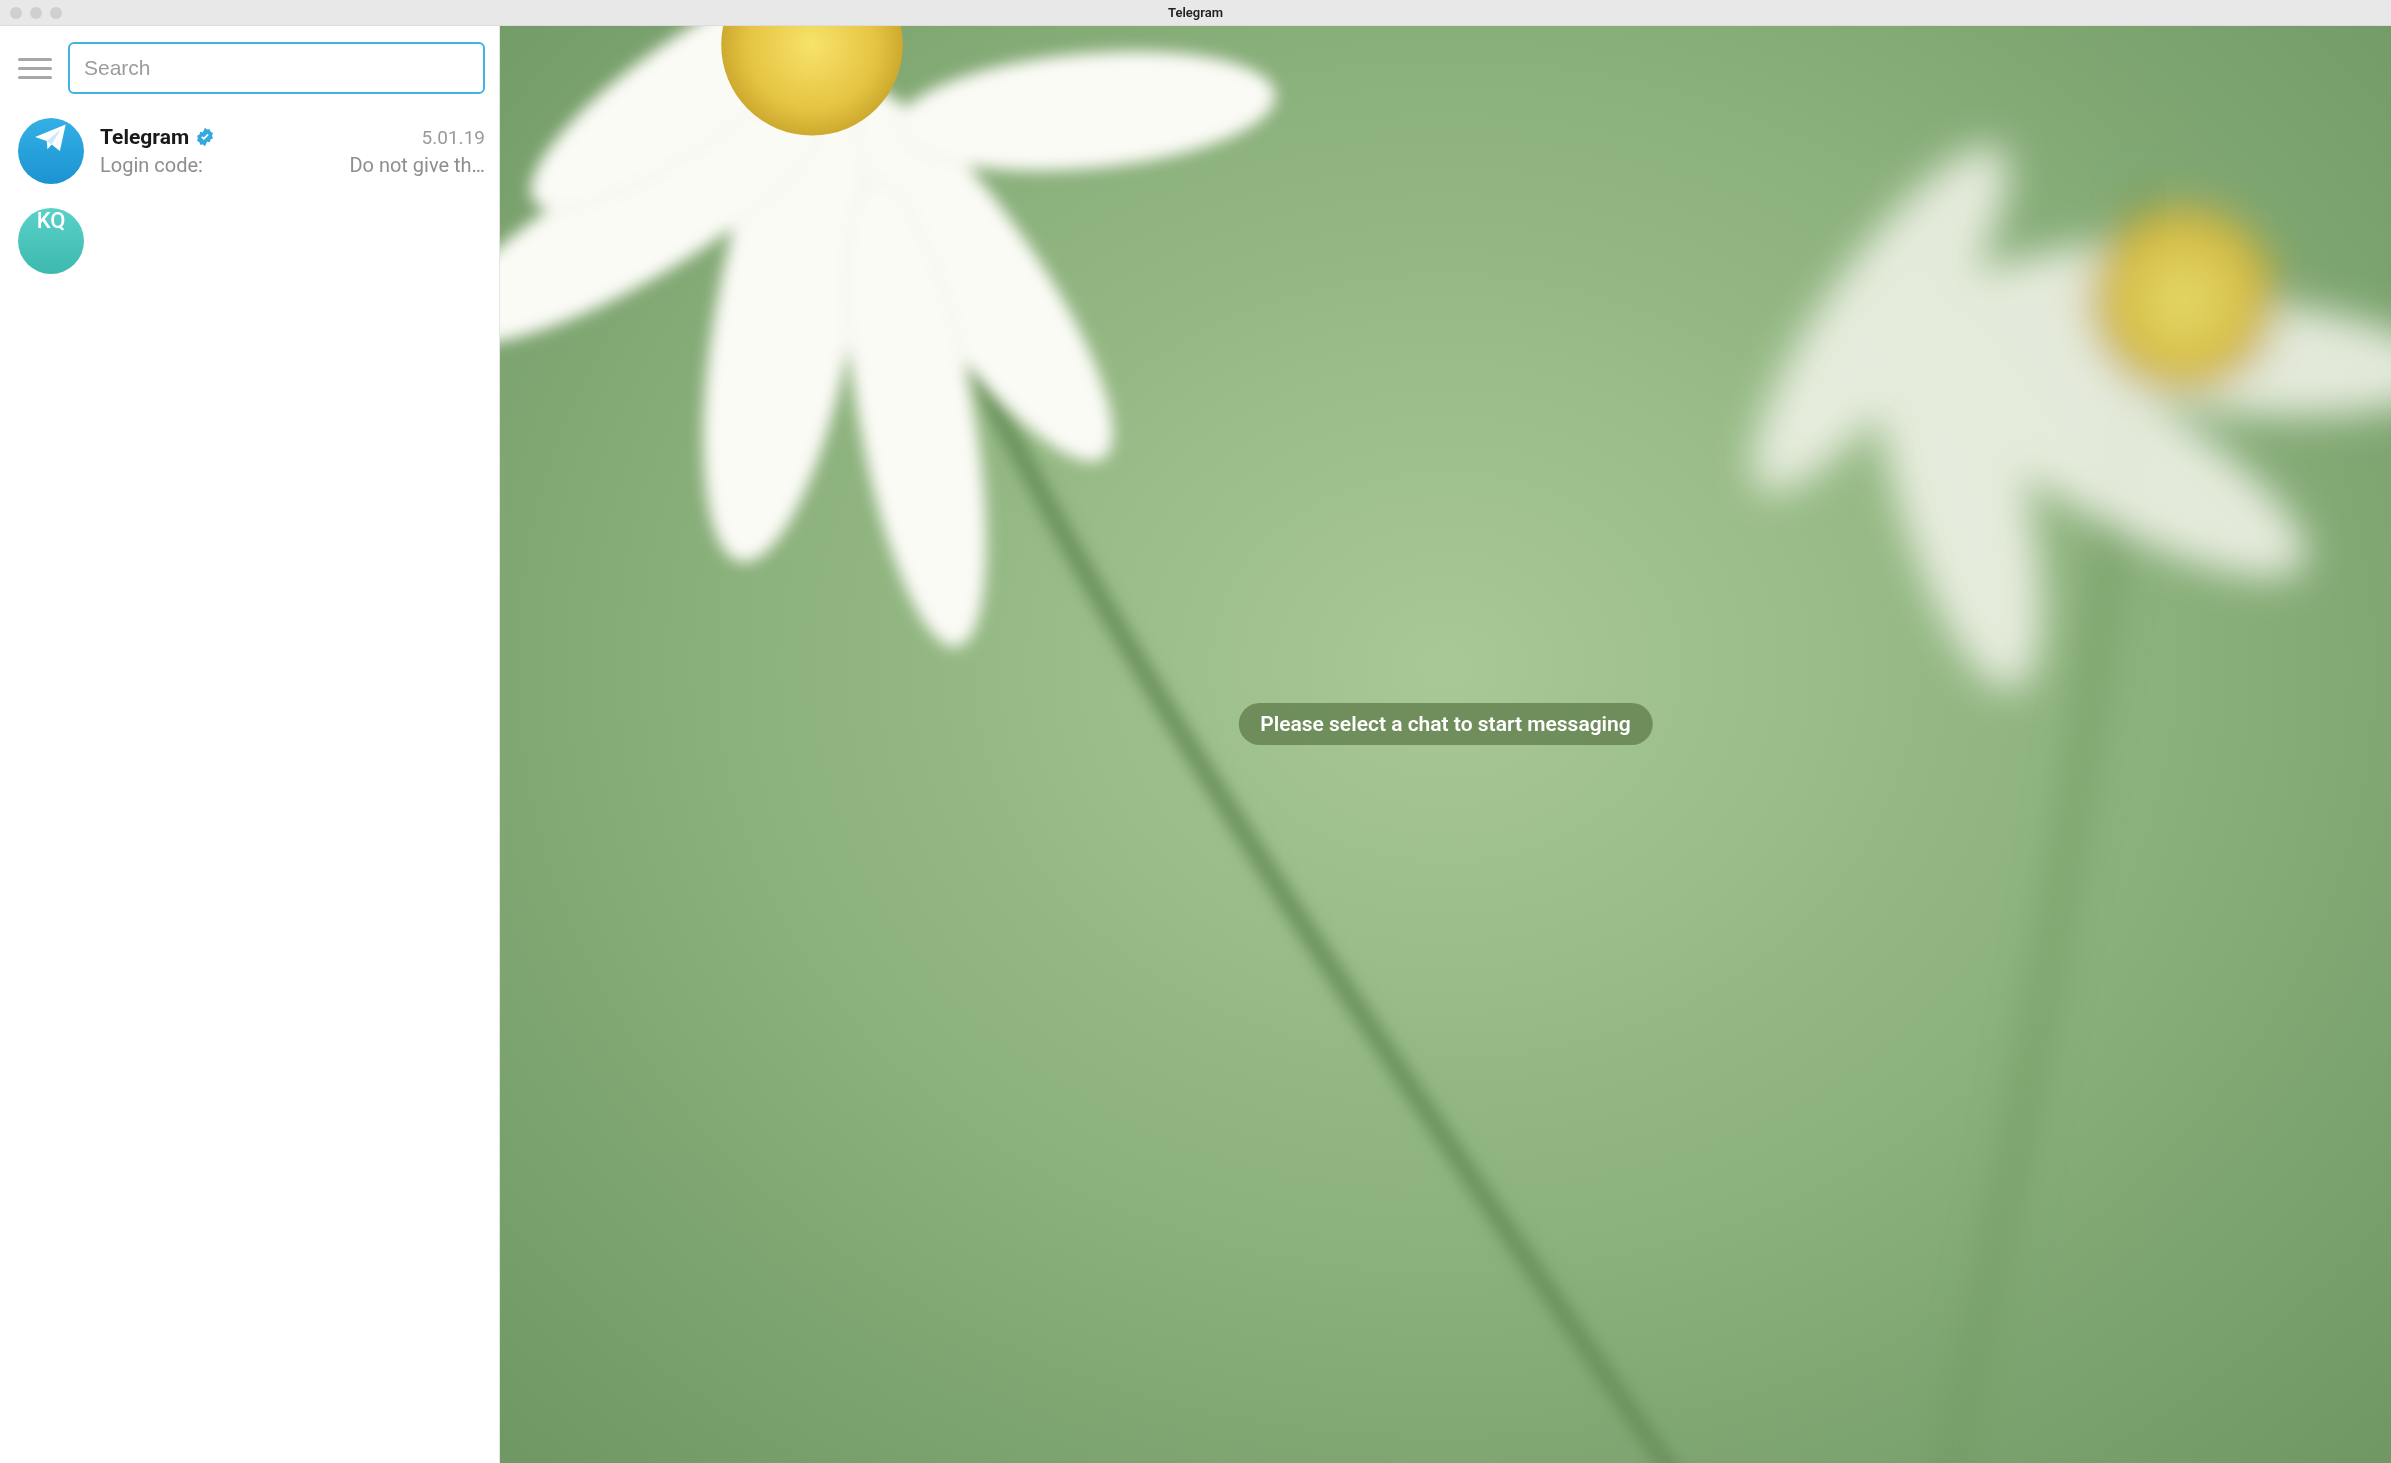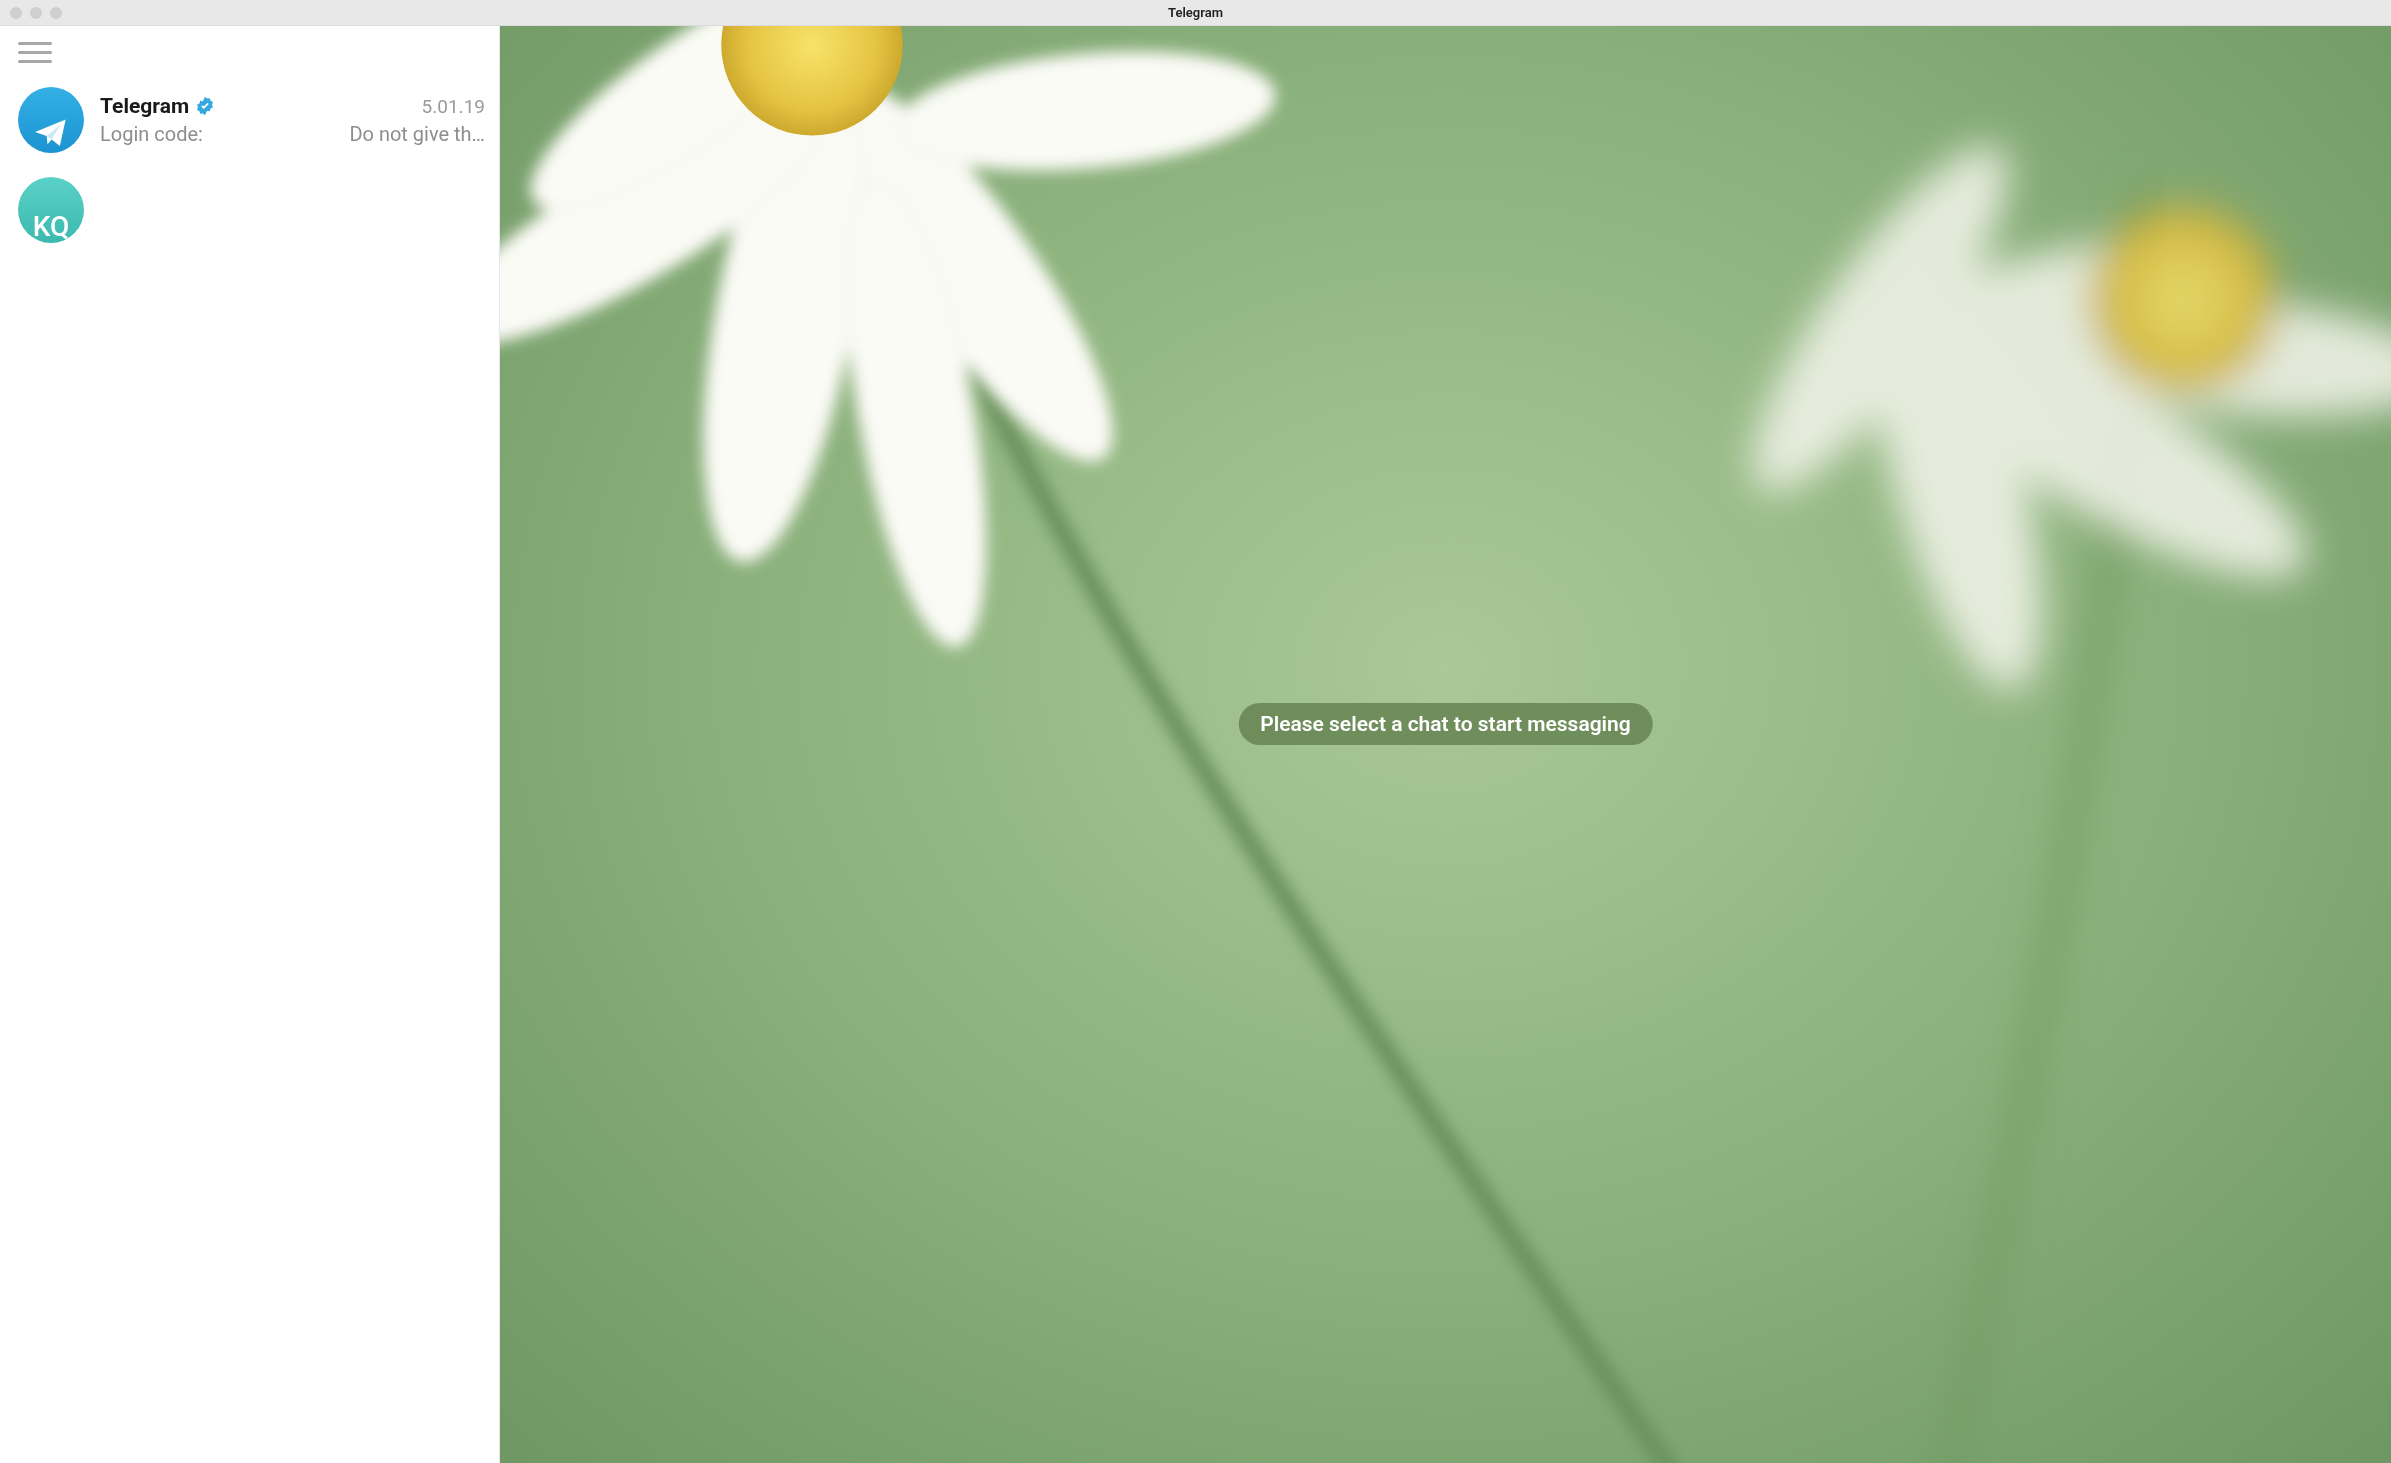--- a/index.html
+++ b/index.html
@@ -107,22 +107,22 @@
   .chat-item {
     display: flex;
     align-items: center;
     padding: 12px 14px 12px 18px;
     gap: 16px;
     cursor: pointer;
   }
   .avatar {
     width: 66px; height: 66px; border-radius: 50%;
     flex: 0 0 66px;
-    display: flex; align-items: flex-end; justify-content: center;
-    color: #fff; font-size: 28px; font-weight: 500;
+    display: flex; align-items: flex-start; justify-content: center;
+    color: #fff; font-size: 22px; font-weight: 500;
   }
   .avatar.telegram { background: linear-gradient(180deg, #34b0e6 0%, #1b93d1 100%); }
   .avatar.green { background: linear-gradient(180deg, #5ad1c8 0%, #3db9af 100%); }
   .avatar svg { width: 60%; height: 60%; }
 
   .chat-body { flex: 1; min-width: 0; }
   .chat-row1 {
     display: flex;
     align-items: baseline;
     justify-content: space-between;
@@ -174,20 +174,23 @@
 </div>
 
 <div class="app">
 
   <div class="sidebar">
     <div class="sidebar-header">
       <div class="hamburger">
         <span></span>
         <span></span>
         <span></span>
+      </div>
+      <div class="search-wrap">
+        <input class="search-input" type="text" placeholder="Search" style="">
       </div>
     </div>
 
     <div class="chat-list">
 
       <div class="chat-item">
         <div class="avatar telegram">
           <svg viewBox="0 0 24 24">
             <path fill="#fff" d="M2.5 11.5 L21 4 L17.5 20 L12.5 16 L10 19 L9.5 14 Z"></path>
             <path fill="#cde9f7" d="M9.5 14 L18 7 L12.5 16 Z"></path>

